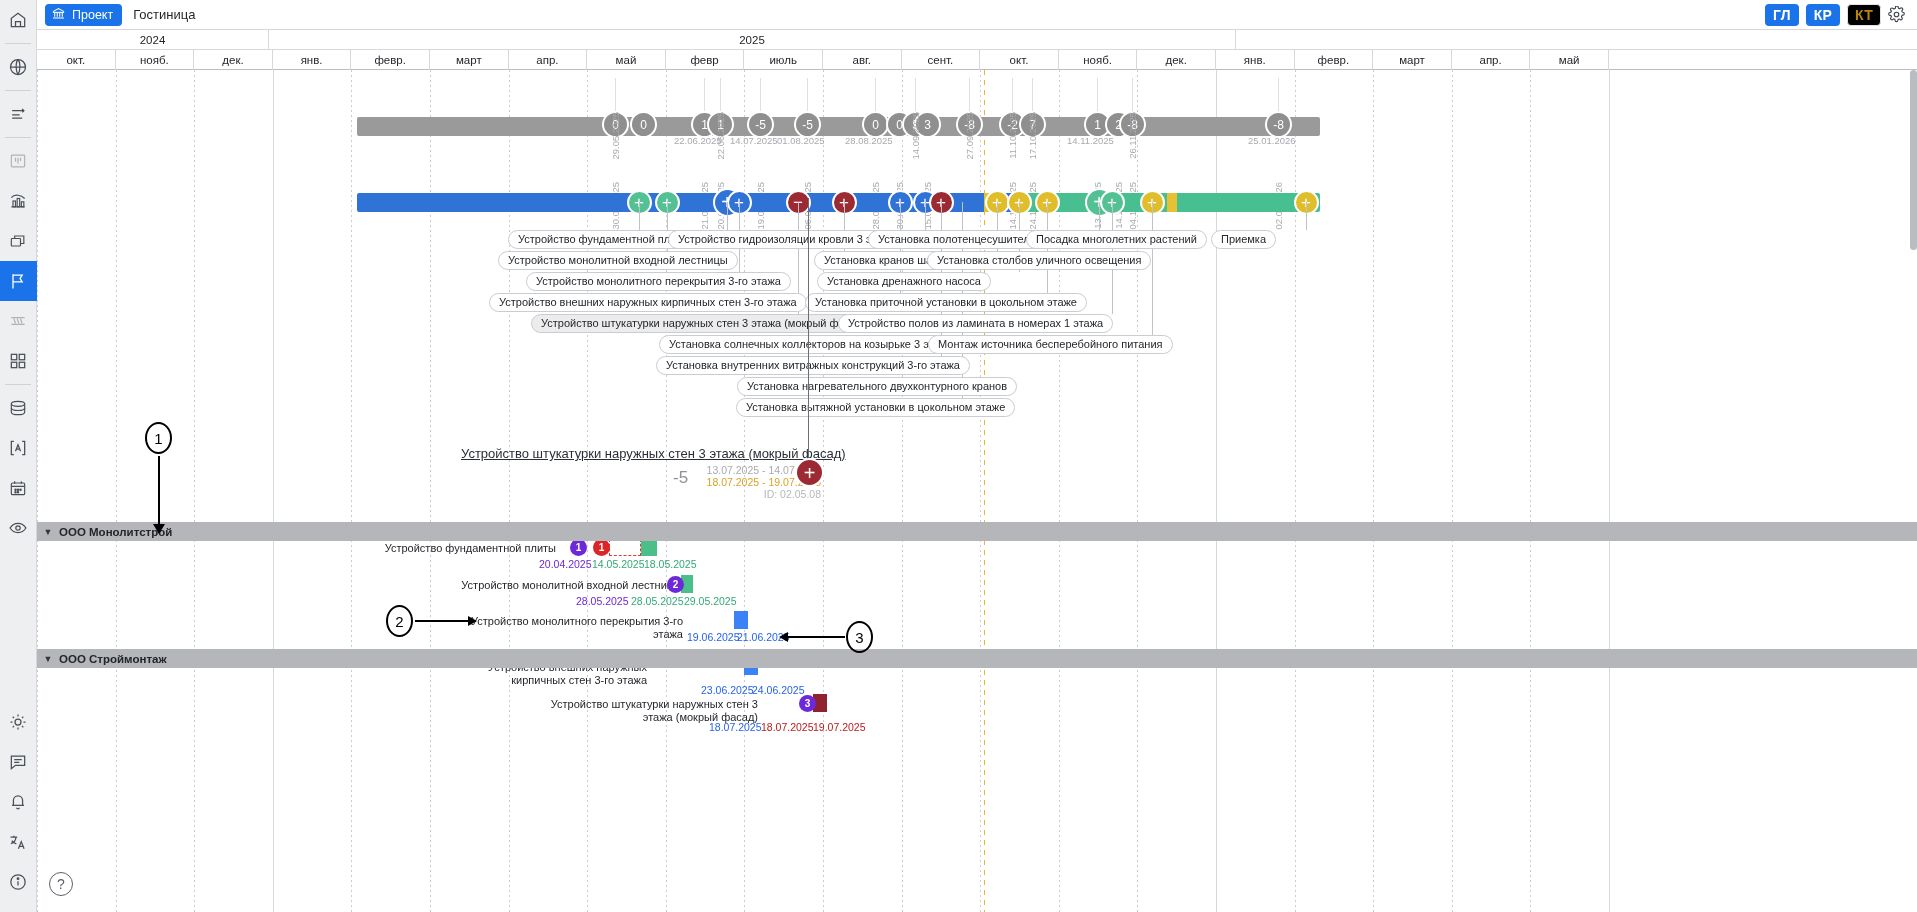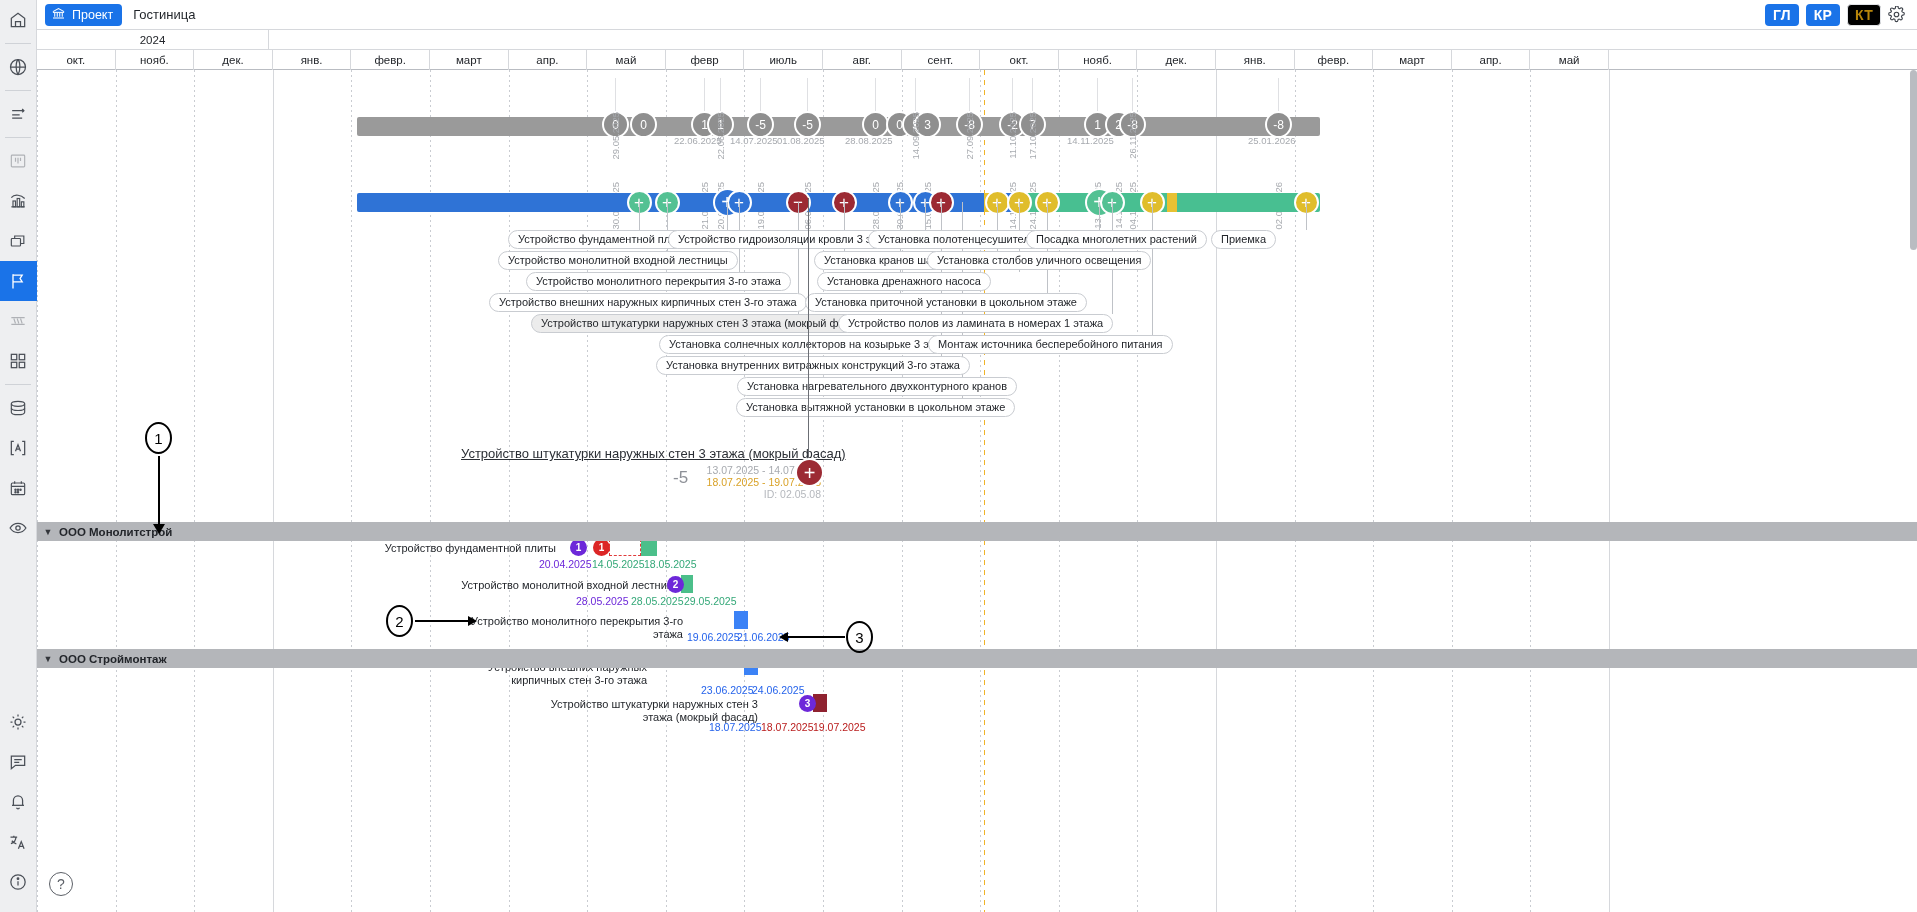--- a/index.html
+++ b/index.html
@@ -313,20 +313,21 @@
             <circle cx="12" cy="12" r="3.2"></circle>
             <path d="M19.2 14.3a1.6 1.6 0 00.33 1.77l.06.06a2 2 0 11-2.83 2.83l-.06-.06a1.6 1.6 0 00-1.77-.33 1.6 1.6 0 00-.97 1.47V20a2 2 0 11-4 0v-.1a1.6 1.6 0 00-1.05-1.47 1.6 1.6 0 00-1.77.33l-.06.06A2 2 0 114.25 16l.06-.06a1.6 1.6 0 00.33-1.77 1.6 1.6 0 00-1.47-.97H3a2 2 0 110-4h.1a1.6 1.6 0 001.47-1.05 1.6 1.6 0 00-.33-1.77l-.06-.06A2 2 0 117.01 3.5l.6.06a1.6 1.6 0 001.77.33H9.5a1.6 1.6 0 00.97-1.47V2a2 2 0 114 0v.1a1.6 1.6 0 00.97 1.47 1.6 1.6 0 001.77-.33l.06-.06a2 2 0 112.83 2.83l-.06.06a1.6 1.6 0 00-.33 1.77v.08a1.6 1.6 0 001.47.97H21a2 2 0 110 4h-.1a1.6 1.6 0 00-1.47.97z"></path>
           </svg>
       </div>
     </div>
   </div>
 
   <div id="thead">
     <div id="yrow">
         <div class="yc" style="left: 0px; width: 232px;">2024</div>
+        <div class="yc" style="left: 232px; width: 967px;">2025</div>
       </div>
     <div id="mrow">
         <div class="mc" style="left: 0px; width: 78.6px;">окт.</div>
         <div class="mc" style="left: 78.6px; width: 78.6px;">нояб.</div>
         <div class="mc" style="left: 157.2px; width: 78.6px;">дек.</div>
         <div class="mc" style="left: 235.8px; width: 78.6px;">янв.</div>
         <div class="mc" style="left: 314.4px; width: 78.6px;">февр.</div>
         <div class="mc" style="left: 393px; width: 78.6px;">март</div>
         <div class="mc" style="left: 471.6px; width: 78.6px;">апр.</div>
         <div class="mc" style="left: 550.2px; width: 78.6px;">май</div>

